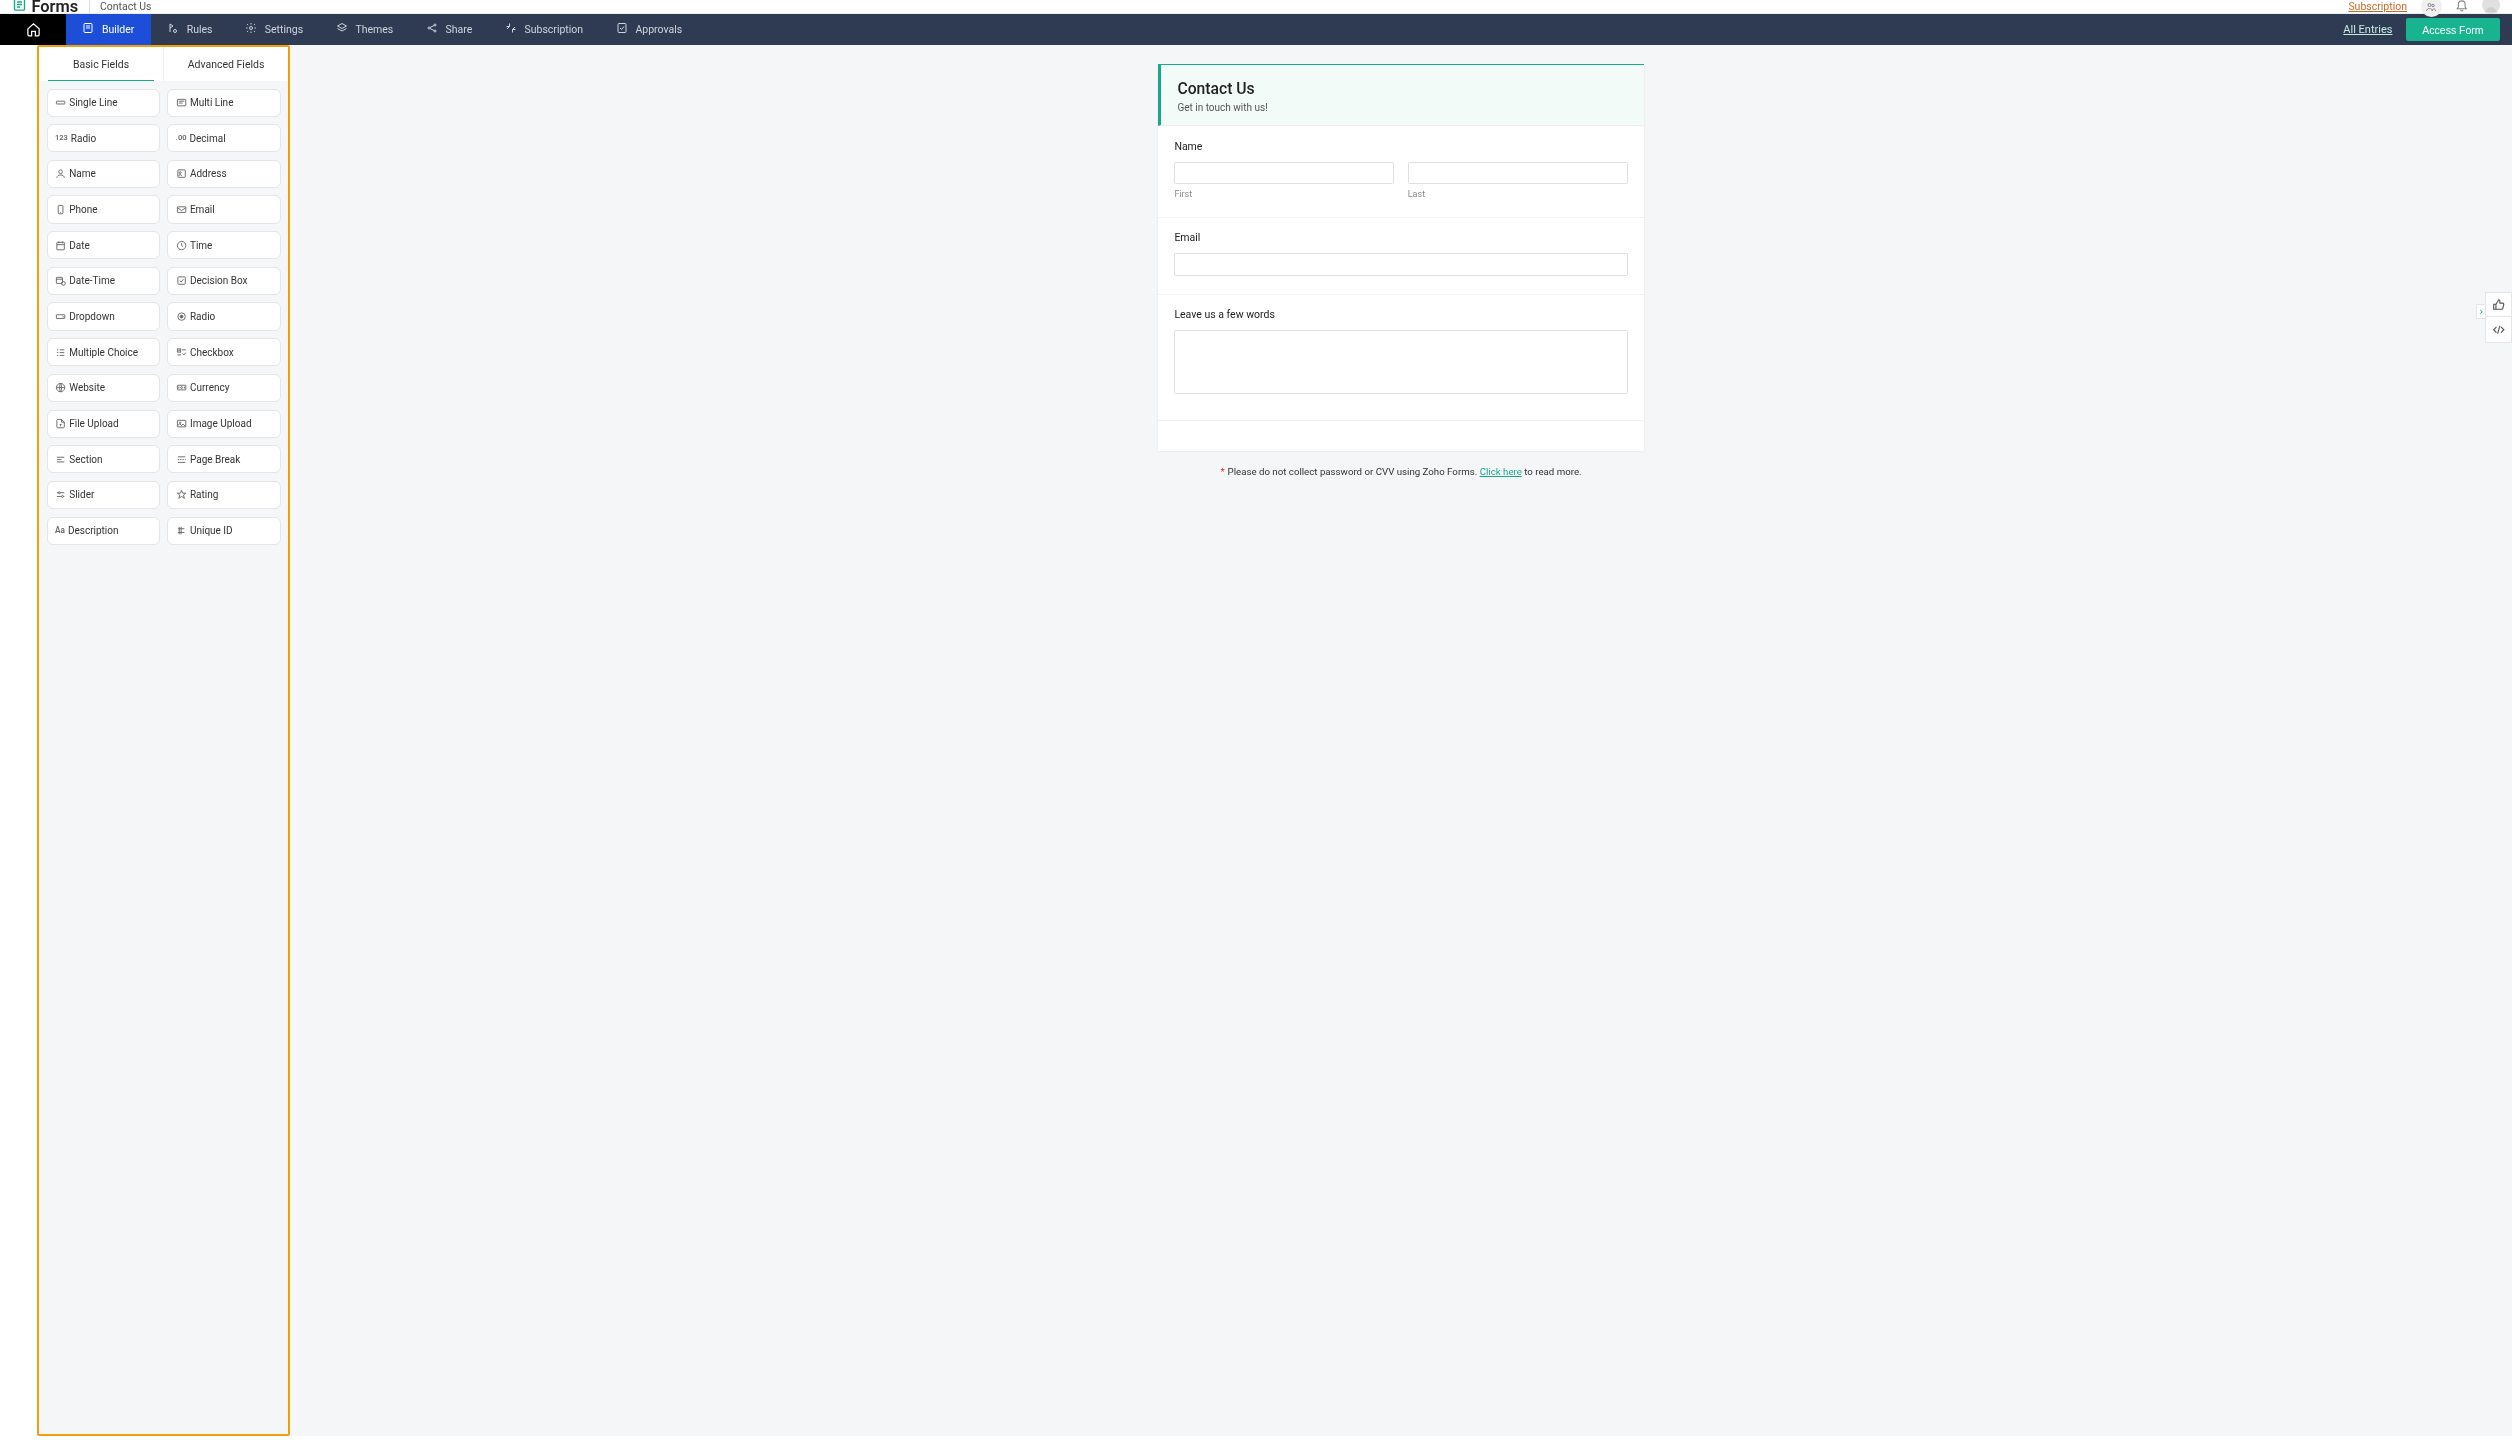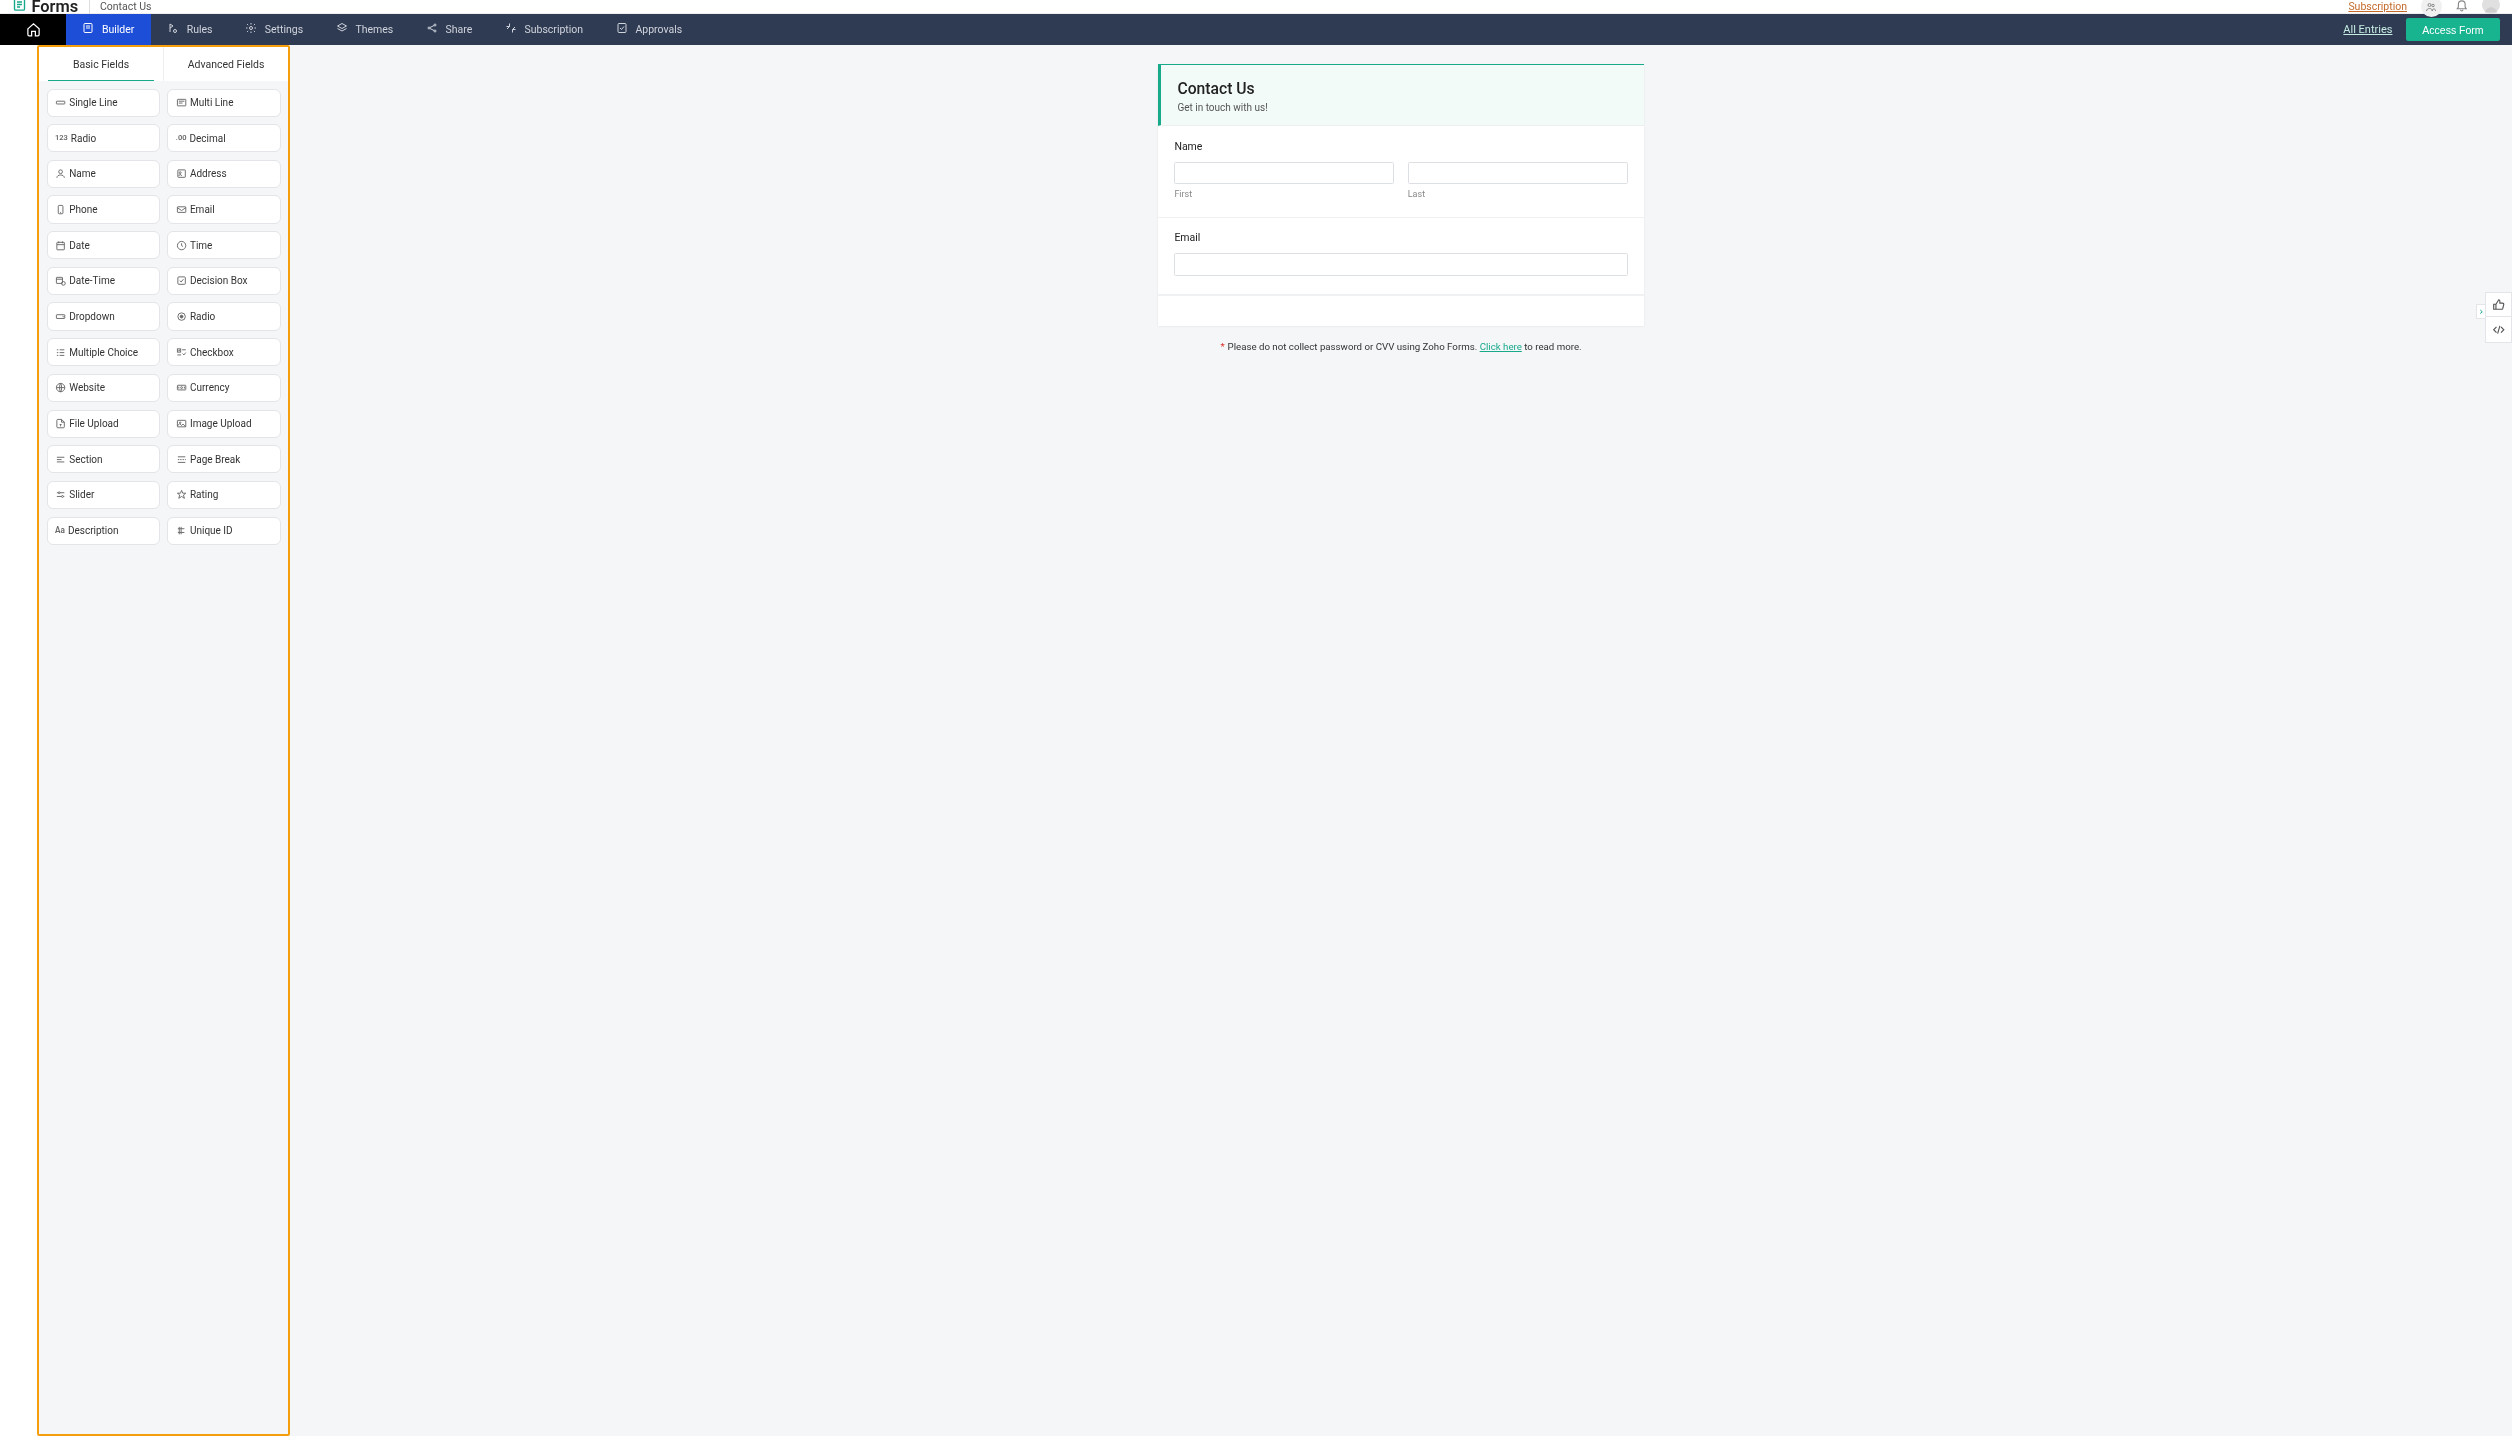--- a/index.html
+++ b/index.html
@@ -509,20 +509,24 @@
       <div class="form-section">
         <label class="fs-label">Email</label>
         <div class="input-wrap">
           <svg viewBox="0 0 24 24" fill="none" stroke="currentColor" stroke-width="2">
               <rect x="3" y="6" width="18" height="12" rx="1"></rect>
               <path d="M3 8l9 6 9-6"></path>
             </svg>
           <input class="input" style="">
         </div>
       </div>
+      <div class="form-section" style="border-bottom:none;padding-bottom:22.4px">
+        <label class="fs-label">Leave us a few words</label>
+        <textarea class="textarea" style=""></textarea>
+      </div>
       <div style="height:31px;border-top:0.7px solid #f0f1f3;background:#fff"></div>
     </div>
     <div class="form-footer-note">
       <span class="req">*</span><span>Please do not collect password or CVV using Zoho Forms. </span><a>Click here</a><span> to read more.</span>
     </div>
   </div>
 
   <div class="float-tools">
     <div class="float-chevron">
       <svg width="6" height="7.5" viewBox="0 0 24 24" fill="none" stroke="#17a98a" stroke-width="4">

